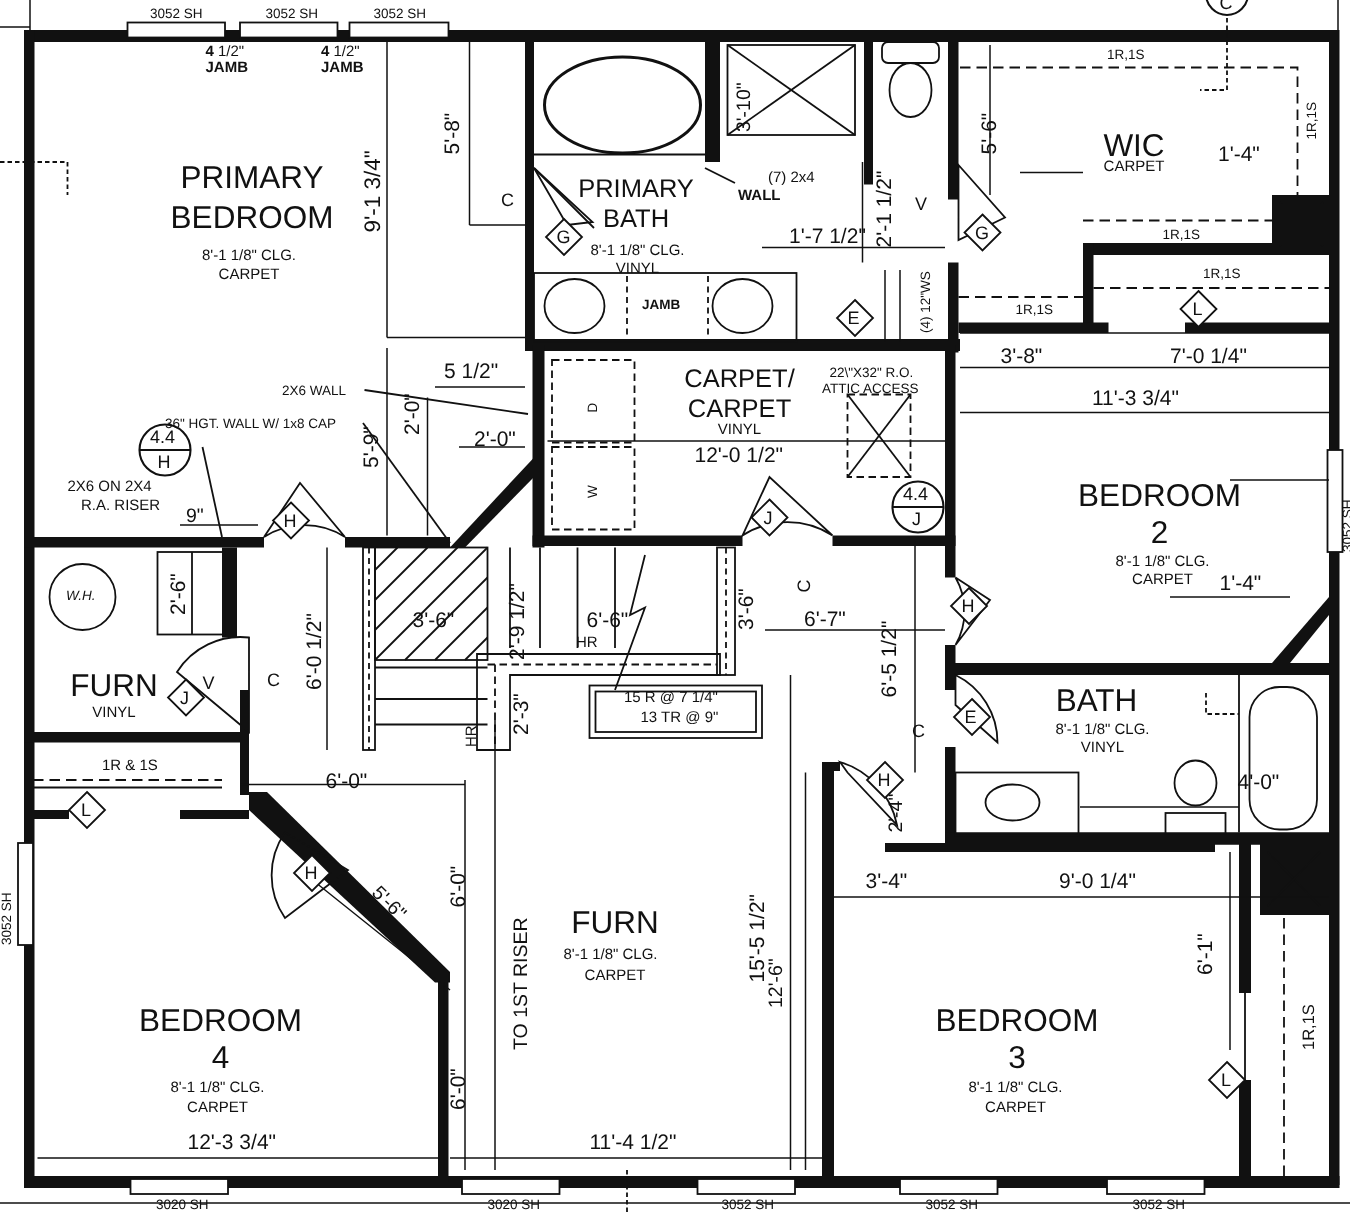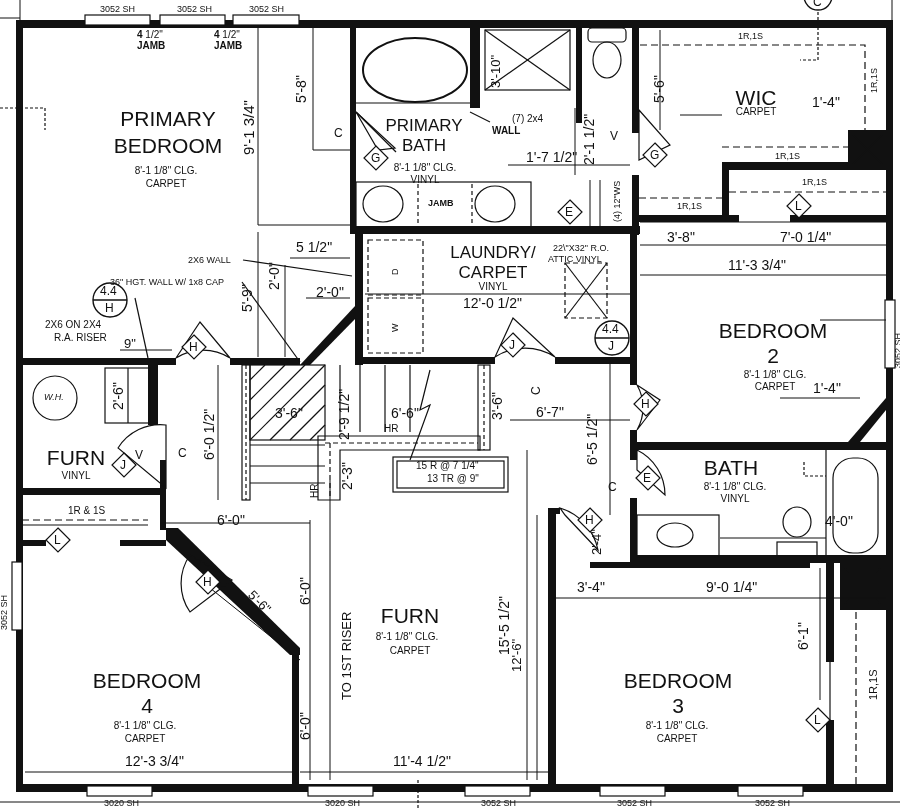--- a/index.html
+++ b/index.html
@@ -324,26 +324,26 @@
 <div class="lbl dim" style="left:812px;top:95px;font-size:14px;">1'-4"</div>
 <div class="lbl note" style="left:738px;top:32px;font-size:9px;">1R,1S</div>
 <div class="lbl note v" style="left:870px;top:93px;font-size:9px;">1R,1S</div>
 <div class="lbl note" style="left:775px;top:152px;font-size:9px;">1R,1S</div>
 <div class="lbl note" style="left:802px;top:178px;font-size:9px;">1R,1S</div>
 <div class="lbl note" style="left:677px;top:202px;font-size:9px;">1R,1S</div>
 <div class="lbl dim" style="left:667px;top:230px;font-size:14px;">3'-8"</div>
 <div class="lbl dim" style="left:780px;top:230px;font-size:14px;">7'-0 1/4"</div>
 <div class="lbl dim" style="left:728px;top:258px;font-size:14px;">11'-3 3/4"</div>
 
-<div class="lbl room" style="left:493px;top:244px;font-size:17px;">LAUNDRY/</div>
+<div class="lbl room" style="left:493px;top:244px;font-size:17px;">CARPET/</div>
 <div class="lbl room" style="left:493px;top:264px;font-size:17px;">CARPET</div>
 <div class="lbl sub" style="left:493px;top:282px;">VINYL</div>
 <div class="lbl dim" style="left:463px;top:296px;font-size:14px;">12'-0 1/2"</div>
 <div class="lbl note" style="left:553px;top:244px;font-size:9px;">22\"X32" R.O.</div>
-<div class="lbl note" style="left:548px;top:255px;font-size:9px;">ATTIC VINYL</div>
+<div class="lbl note" style="left:548px;top:255px;font-size:9px;">ATTIC ACCESS</div>
 <div class="lbl note v" style="left:391px;top:275px;font-size:9px;">D</div>
 <div class="lbl note v" style="left:391px;top:332px;font-size:9px;">W</div>
 <div class="lbl dim" style="left:296px;top:240px;font-size:14px;">5 1/2"</div>
 <div class="lbl dim" style="left:316px;top:285px;font-size:14px;">2'-0"</div>
 <div class="lbl dim v" style="left:267px;top:290px;font-size:14px;">2'-0"</div>
 <div class="lbl dim v" style="left:240px;top:312px;font-size:14px;">5'-9"</div>
 <div class="lbl note" style="left:188px;top:256px;font-size:9px;">2X6 WALL</div>
 <div class="lbl note" style="left:110px;top:278px;font-size:9px;">36" HGT. WALL W/ 1x8 CAP</div>
 <div class="lbl note" style="left:45px;top:320px;font-size:10px;">2X6 ON 2X4</div>
 <div class="lbl note" style="left:54px;top:333px;font-size:10px;">R.A. RISER</div>

